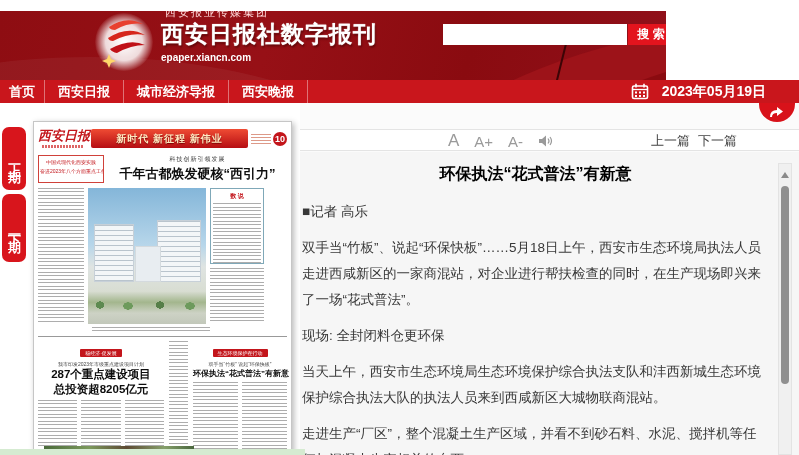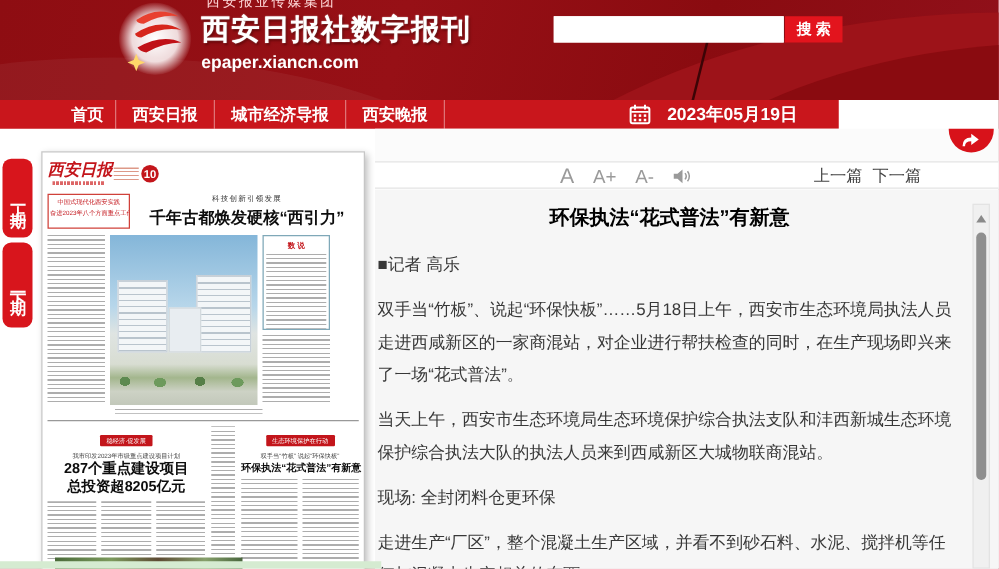--- a/index.html
+++ b/index.html
@@ -1,42 +1,42 @@
 <!DOCTYPE html>
 <html><head>
 <meta charset="utf-8">
 <style>
   * { box-sizing: border-box; margin: 0; padding: 0; }
   html,body { width:799px; height:455px; overflow:hidden; }
   body { position:relative; background:#fff; font-family:"Liberation Sans",sans-serif; }
 
   
-  .header { position:absolute; top:0; left:0; width:799px; height:80px; overflow:hidden;
+  .header { position:absolute; top:11px; left:0; width:666px; height:80px; overflow:hidden;
     background:linear-gradient(105deg,#8e0d12 0%,#971016 40%,#8a0b10 70%,#90101a 100%); }
   .hd-c1 { position:absolute; width:950px; height:560px; border-radius:50%; background:#9d1319; left:330px; top:10px; }
   .hd-c2 { position:absolute; width:760px; height:430px; border-radius:50%; background:#8a0b10; left:470px; top:34px; }
   .hd-c3 { position:absolute; width:700px; height:320px; border-radius:50%; background:rgba(255,255,255,0.05); left:-260px; top:46px; }
   .hd-line { position:absolute; left:560px; top:18px; width:2px; height:70px; background:#3c0406; transform:rotate(14deg); }
   .brand { position:absolute; left:93px; top:0; display:flex; align-items:flex-start; }
   .logo-wrap { position:relative; width:62px; height:62px; }
   .logo-glow { position:absolute; inset:2px; border-radius:50%;
     background:radial-gradient(circle,#ffffff 0%,rgba(255,255,255,0.85) 45%,rgba(255,255,255,0) 72%); }
   .brand-text { margin-left:6px; position:relative; padding-top:8px; }
   .tagline { position:absolute; top:-6px; left:4px; font-size:11px; color:#ffd9d9; letter-spacing:2px; white-space:nowrap; }
   .site-title { font-size:23px; font-weight:bold; color:#fff; letter-spacing:1px;
     text-shadow:1px 2px 2px rgba(70,0,0,.65), 0 0 1px #fff; white-space:nowrap; }
-  .site-url { font-size:14px; font-weight:bold; color:#fff; margin-top:2px; }
+  .site-url { font-size:10px; font-weight:bold; color:#fff; margin-top:2px; }
   .search { position:absolute; left:443px; top:13px; display:flex; }
   .search input { width:184px; height:21px; border:1px solid #fff; outline:none; padding:0 4px; font-size:12px; }
   .search-btn { width:46px; height:21px; margin-left:1px; background:#e3141d; color:#fff; border:none;
     font-size:12px; font-weight:bold; cursor:pointer; font-family:inherit; }
 
   
-  .nav { position:absolute; top:80px; left:0; width:671px; height:23px; background:#c9161c;
-    display:flex; align-items:stretch; color:#fff;padding-left:48px; }
+  .nav { position:absolute; top:80px; left:0; width:799px; height:23px; background:#c9161c;
+    display:flex; align-items:stretch; color:#fff; }
   .nav-item { padding:0 13px; font-size:13px; font-weight:bold; line-height:23px;
     border-right:1px solid rgba(255,255,255,.4); cursor:pointer; white-space:nowrap; }
   .nav-item:first-child { padding:0 9px; }
   .nav-date { position:absolute; right:33px; top:0; height:23px; display:flex; align-items:center; gap:13px; }
   .nav-date svg { display:block; }
   .nav-date .dt { font-size:14px; font-weight:bold; color:#fff; }
 
   
   .issue-btn { position:absolute; left:2px; width:24px; background:#d8151c; color:#fff; border-radius:7px;
     display:flex; align-items:center; justify-content:center; cursor:pointer;
@@ -178,20 +178,21 @@
 
 <div class="issue-btn issue-prev">上一期</div>
 <div class="issue-btn issue-next">下一期</div>
 
 <div class="paper">
   <div class="p-masthead">
     <div>
       <div class="p-logo">西安日报</div>
       <div class="p-logo-sub"></div>
     </div>
+    <div class="p-banner">新时代 新征程 新伟业</div>
     <div class="p-issue">
       <div class="p-issue-lines fill-red"></div>
       <div class="p-pageno">10</div>
     </div>
   </div>
 
   <div class="p-lead">
     <div class="p-promo">
       <div>中国式现代化西安实践</div>
       <div>奋进2023年八个方面重点工作</div>
@@ -270,22 +271,22 @@
   <div class="back-btn">
     <svg width="18" height="13" viewBox="0 0 18 13">
       <path d="M2 11 Q2 4 9 4 L9 1 L15 5.5 L9 10 L9 7 Q4 7 4 11 Z" fill="#fff"></path>
     </svg>
   </div>
 
   <div class="article">
     <div class="article-title">环保执法“花式普法”有新意</div>
     <p>■记者 高乐</p>
     <p>双手当“竹板”、说起“环保快板”……5月18日上午，西安市生态环境局执法人员走进西咸新区的一家商混站，对企业进行帮扶检查的同时，在生产现场即兴来了一场“花式普法”。</p>
+    <p>现场: 全封闭料仓更环保</p>
     <p>当天上午，西安市生态环境局生态环境保护综合执法支队和沣西新城生态环境保护综合执法大队的执法人员来到西咸新区大城物联商混站。</p>
-    <p>现场: 全封闭料仓更环保</p>
     <p>走进生产“厂区”，整个混凝土生产区域，并看不到砂石料、水泥、搅拌机等任何与混凝土生产相关的东西。</p>
 
   </div>
 
   <div class="scrollbar">
     <div class="sb-up"></div>
     <div class="sb-thumb"></div>
   </div>
 </div>
 

